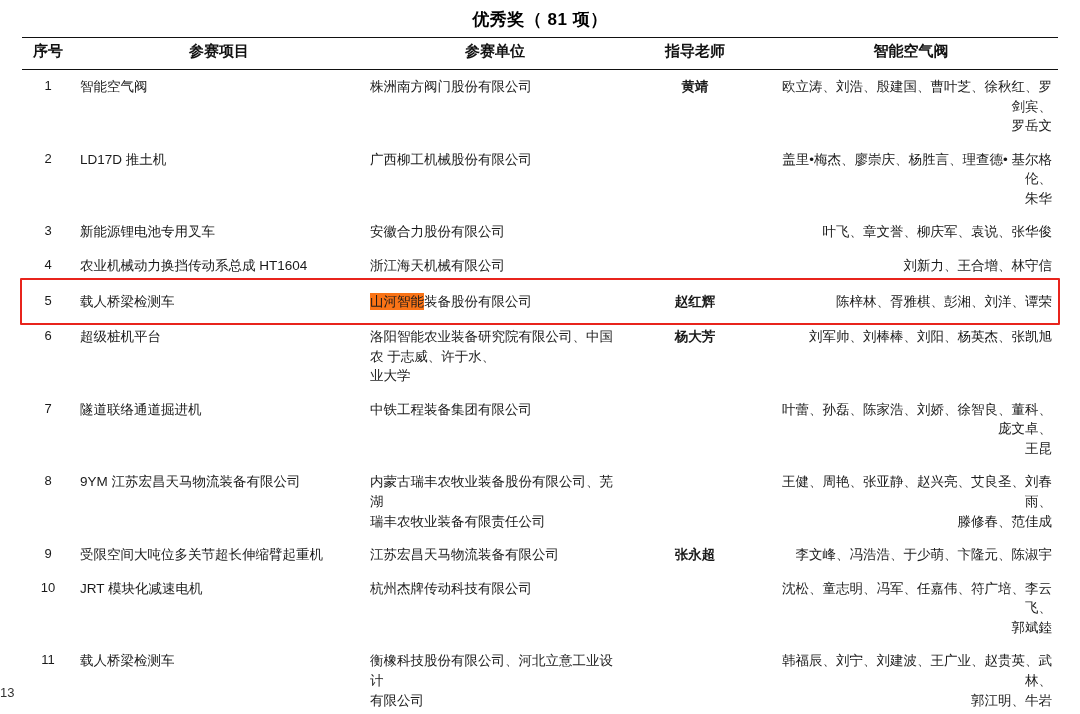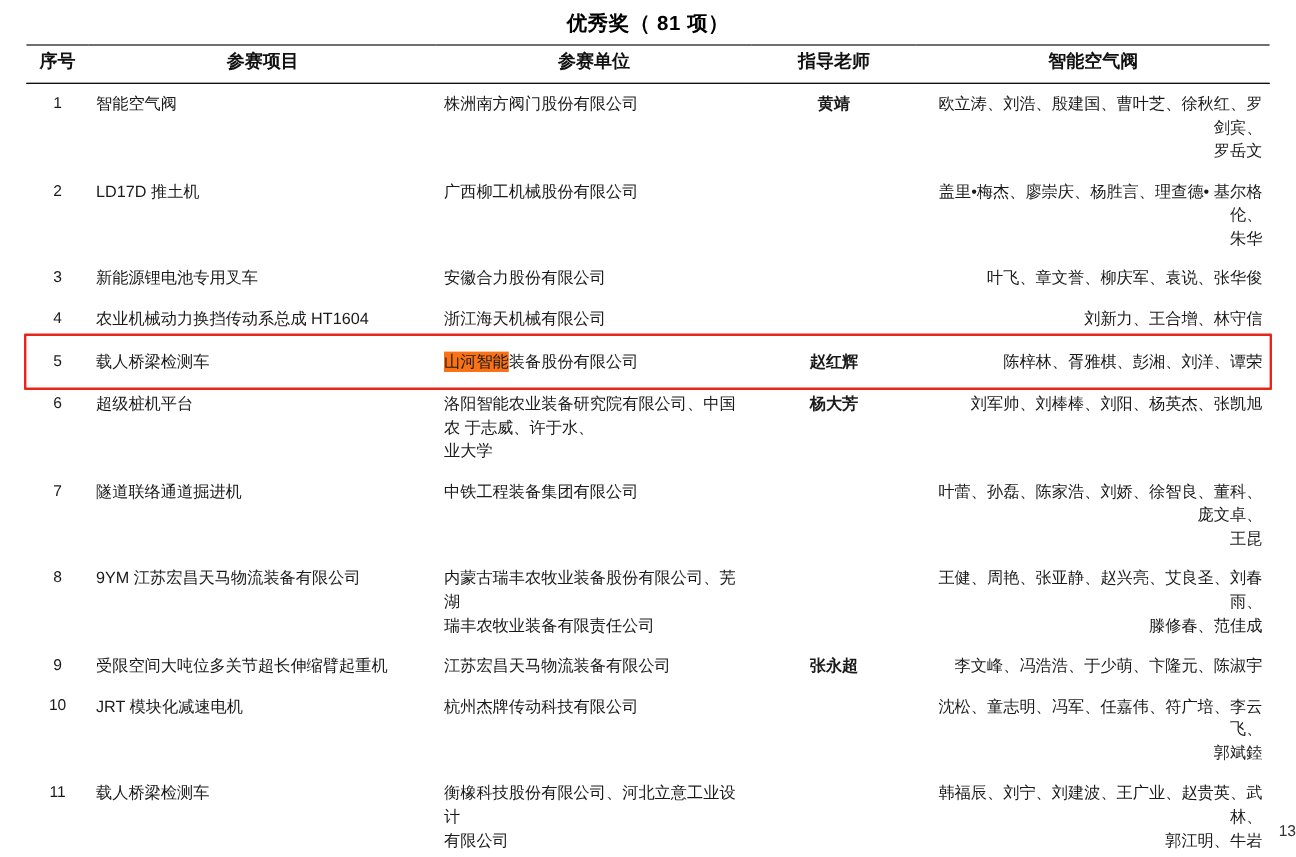--- a/index.html
+++ b/index.html
@@ -89,21 +89,21 @@
   }
   .sel-text {
     background: #b9d4ec;
     padding: 1px 0;
   }
   .page-number {
     position: absolute;
     bottom: 14px;
     left: 0;
     width: 100%;
-    text-align: right;
+    text-align: left;
     font-size: 13px;
     color: #333;
   }
   .multiline { white-space: pre-line; }
 </style>
 </head>
 <body>
 
 <div class="page">
 

